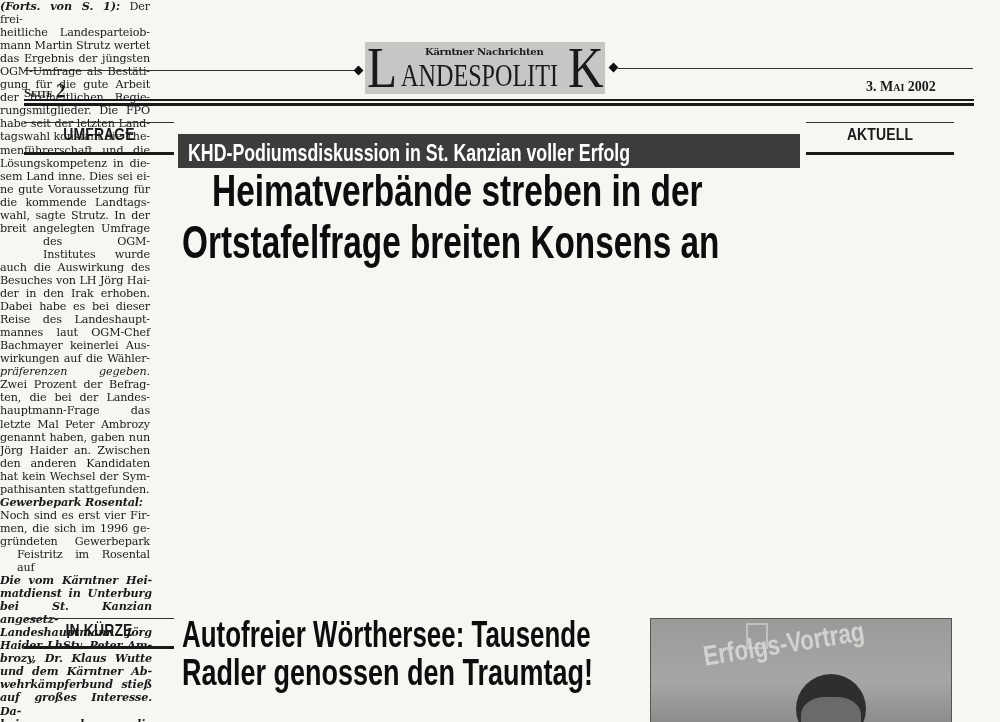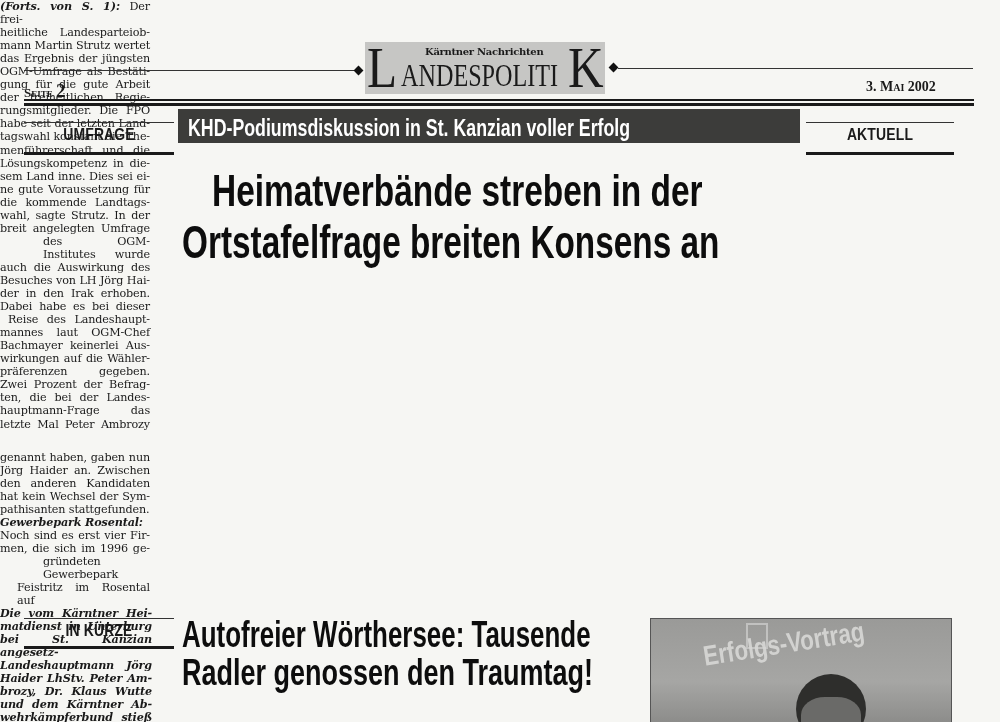--- a/index.html
+++ b/index.html
@@ -14,21 +14,21 @@
   
   .masthead-box { position:absolute; left:365px; top:42px; width:240px; height:52px; background:#c6c6c4; }
   .mast-sub { position:absolute; left:425px; top:46px; font-size:10px; font-weight:bold; font-family:"DejaVu Serif", serif; letter-spacing:-0.3px; }
   .mast-L { position:absolute; left:367px; top:42px; font-family:"Liberation Serif", serif; font-size:58px; line-height:52px; transform:scaleX(0.85); transform-origin:left top; }
   .mast-rest { position:absolute; left:401px; top:59px; font-family:"Liberation Serif", serif; font-size:31px; line-height:34px; transform:scaleX(0.78); transform-origin:left top; letter-spacing:0px; }
   .mast-K { position:absolute; left:568px; top:42px; font-family:"Liberation Serif", serif; font-size:58px; line-height:52px; transform:scaleX(0.85); transform-origin:left top; }
   .diamond { position:absolute; width:7px; height:7px; background:#111; transform:rotate(45deg); }
 
   .section-head { position:absolute; font-family:"Liberation Sans", sans-serif; font-weight:bold; font-size:17px; transform:scaleX(0.82); transform-origin:center top; text-align:center; letter-spacing:0.2px; }
 
-  .kicker { position:absolute; left:178px; top:109px; width:622px; height:34px; background:#3c3c3a; color:#fff; }
+  .kicker { position:absolute; left:178px; top:134px; width:622px; height:34px; background:#3c3c3a; color:#fff; }
   .kicker span { position:absolute; left:10px; top:5px; font-family:"Liberation Sans", sans-serif; font-weight:bold; font-size:24px; transform:scaleX(0.74); transform-origin:left top; white-space:nowrap; }
 
   .headline { position:absolute; font-family:"Liberation Sans", sans-serif; font-weight:bold; color:#0d0d0d; white-space:nowrap; transform-origin:left top; }
 
   .photo { position:absolute; left:650px; top:618px; width:300px; height:104px; background:linear-gradient(180deg,#9a9a98 0%,#a6a6a4 60%,#8c8c8a 100%); overflow:hidden; border:1px solid #555; }
   .photo-text { position:absolute; left:50px; top:22px; font-family:"Liberation Sans", sans-serif; font-weight:bold; font-size:28px; color:#d8d8d6; transform:rotate(-9deg) scaleX(0.8); transform-origin:left top; white-space:nowrap; opacity:0.9; }
   .photo-logo { position:absolute; left:95px; top:4px; width:18px; height:22px; border:2px solid #d2d2d0; opacity:0.7; }
   .photo-head { position:absolute; left:145px; top:55px; width:70px; height:70px; border-radius:50%; background:#2e2e2c; }
   .photo-face { position:absolute; left:150px; top:78px; width:60px; height:45px; border-radius:40% 40% 0 0; background:#6a6a68; }
 </style>
@@ -74,46 +74,46 @@
       <p style="text-align-last: justify;">sem Land inne. Dies sei ei-</p>
       <p style="text-align-last: justify;">ne gute Voraussetzung für</p>
       <p style="text-align-last: justify;">die kommende Landtags-</p>
       <p style="text-align-last: justify;">wahl, sagte Strutz. In der</p>
       <p style="text-align-last: justify;">breit angelegten Umfrage</p>
       <p style="text-align-last: justify; padding-left: 43px;">des OGM-Institutes wurde</p>
       <p style="text-align-last: justify;">auch die Auswirkung des</p>
       <p style="text-align-last: justify;">Besuches von LH Jörg Hai-</p>
       <p style="text-align-last: justify;">der in den Irak erhoben.</p>
       <p style="text-align-last: justify;">Dabei habe es bei dieser</p>
-      <p style="text-align-last: justify; padding-left: 8px;">Reise des Landeshaupt-</p>
+      <p style="text-align-last: justify;">Reise des Landeshaupt-</p>
       <p style="text-align-last: justify;">mannes laut OGM-Chef</p>
       <p style="text-align-last: justify;">Bachmayer keinerlei Aus-</p>
       <p style="text-align-last: justify;">wirkungen auf die Wähler-</p>
-      <p style="text-align-last: justify;">präferenzen gegeben.</p>
+      <p style="text-align-last: justify; font-style: italic;">präferenzen gegeben.</p>
       <p style="text-align-last: justify;">Zwei Prozent der Befrag-</p>
       <p style="text-align-last: justify;">ten, die bei der Landes-</p>
       <p style="text-align-last: justify;">hauptmann-Frage das</p>
       <p style="text-align-last: justify;">letzte Mal Peter Ambrozy</p>
-      <p style="text-align-last: justify; margin-top: 20px;">genannt haben, gaben nun</p>
+      <p style="text-align-last: justify;">genannt haben, gaben nun</p>
       <p style="text-align-last: justify;">Jörg Haider an. Zwischen</p>
       <p style="text-align-last: justify;">den anderen Kandidaten</p>
       <p style="text-align-last: justify;">hat kein Wechsel der Sym-</p>
       <p style="text-align-last: left;">pathisanten stattgefunden.</p>
     </div>
 </div>
 
 <div class="hr-thin" style="left:24px; top:618px; width:150px;"></div>
 <div class="section-head" style="left:24px; top:621px; width:150px;">IN KÜRZE</div>
 <div class="hr-thick" style="left:24px; top:646px; width:150px;"></div>
 <div class="serif-col" style="left:24px; top:655px; width:150px;">
   <p class="bold">Gewerbepark Rosental:</p>
   <div id="kuerze-lines">
       <p style="text-align-last: justify;">Noch sind es erst vier Fir-</p>
       <p style="text-align-last: justify;">men, die sich im 1996 ge-</p>
-      <p style="text-align-last: justify; padding-left: 43px;">gründeten Gewerbepark</p>
+      <p style="text-align-last: justify;">gründeten Gewerbepark</p>
       <p style="text-align-last: justify; padding-left: 17px;">Feistritz im Rosental auf</p>
     </div>
 </div>
 
 <div class="kicker">
   <span>KHD-Podiumsdiskussion in St. Kanzian voller Erfolg</span>
 </div>
 <div class="headline" style="left:212px; top:166px; font-size:44px; transform:scaleX(0.76);">Heimatverbände streben in der</div>
 <div class="headline" style="left:182px; top:215px; font-size:46px; transform:scaleX(0.725);">Ortstafelfrage breiten Konsens an</div>
 

